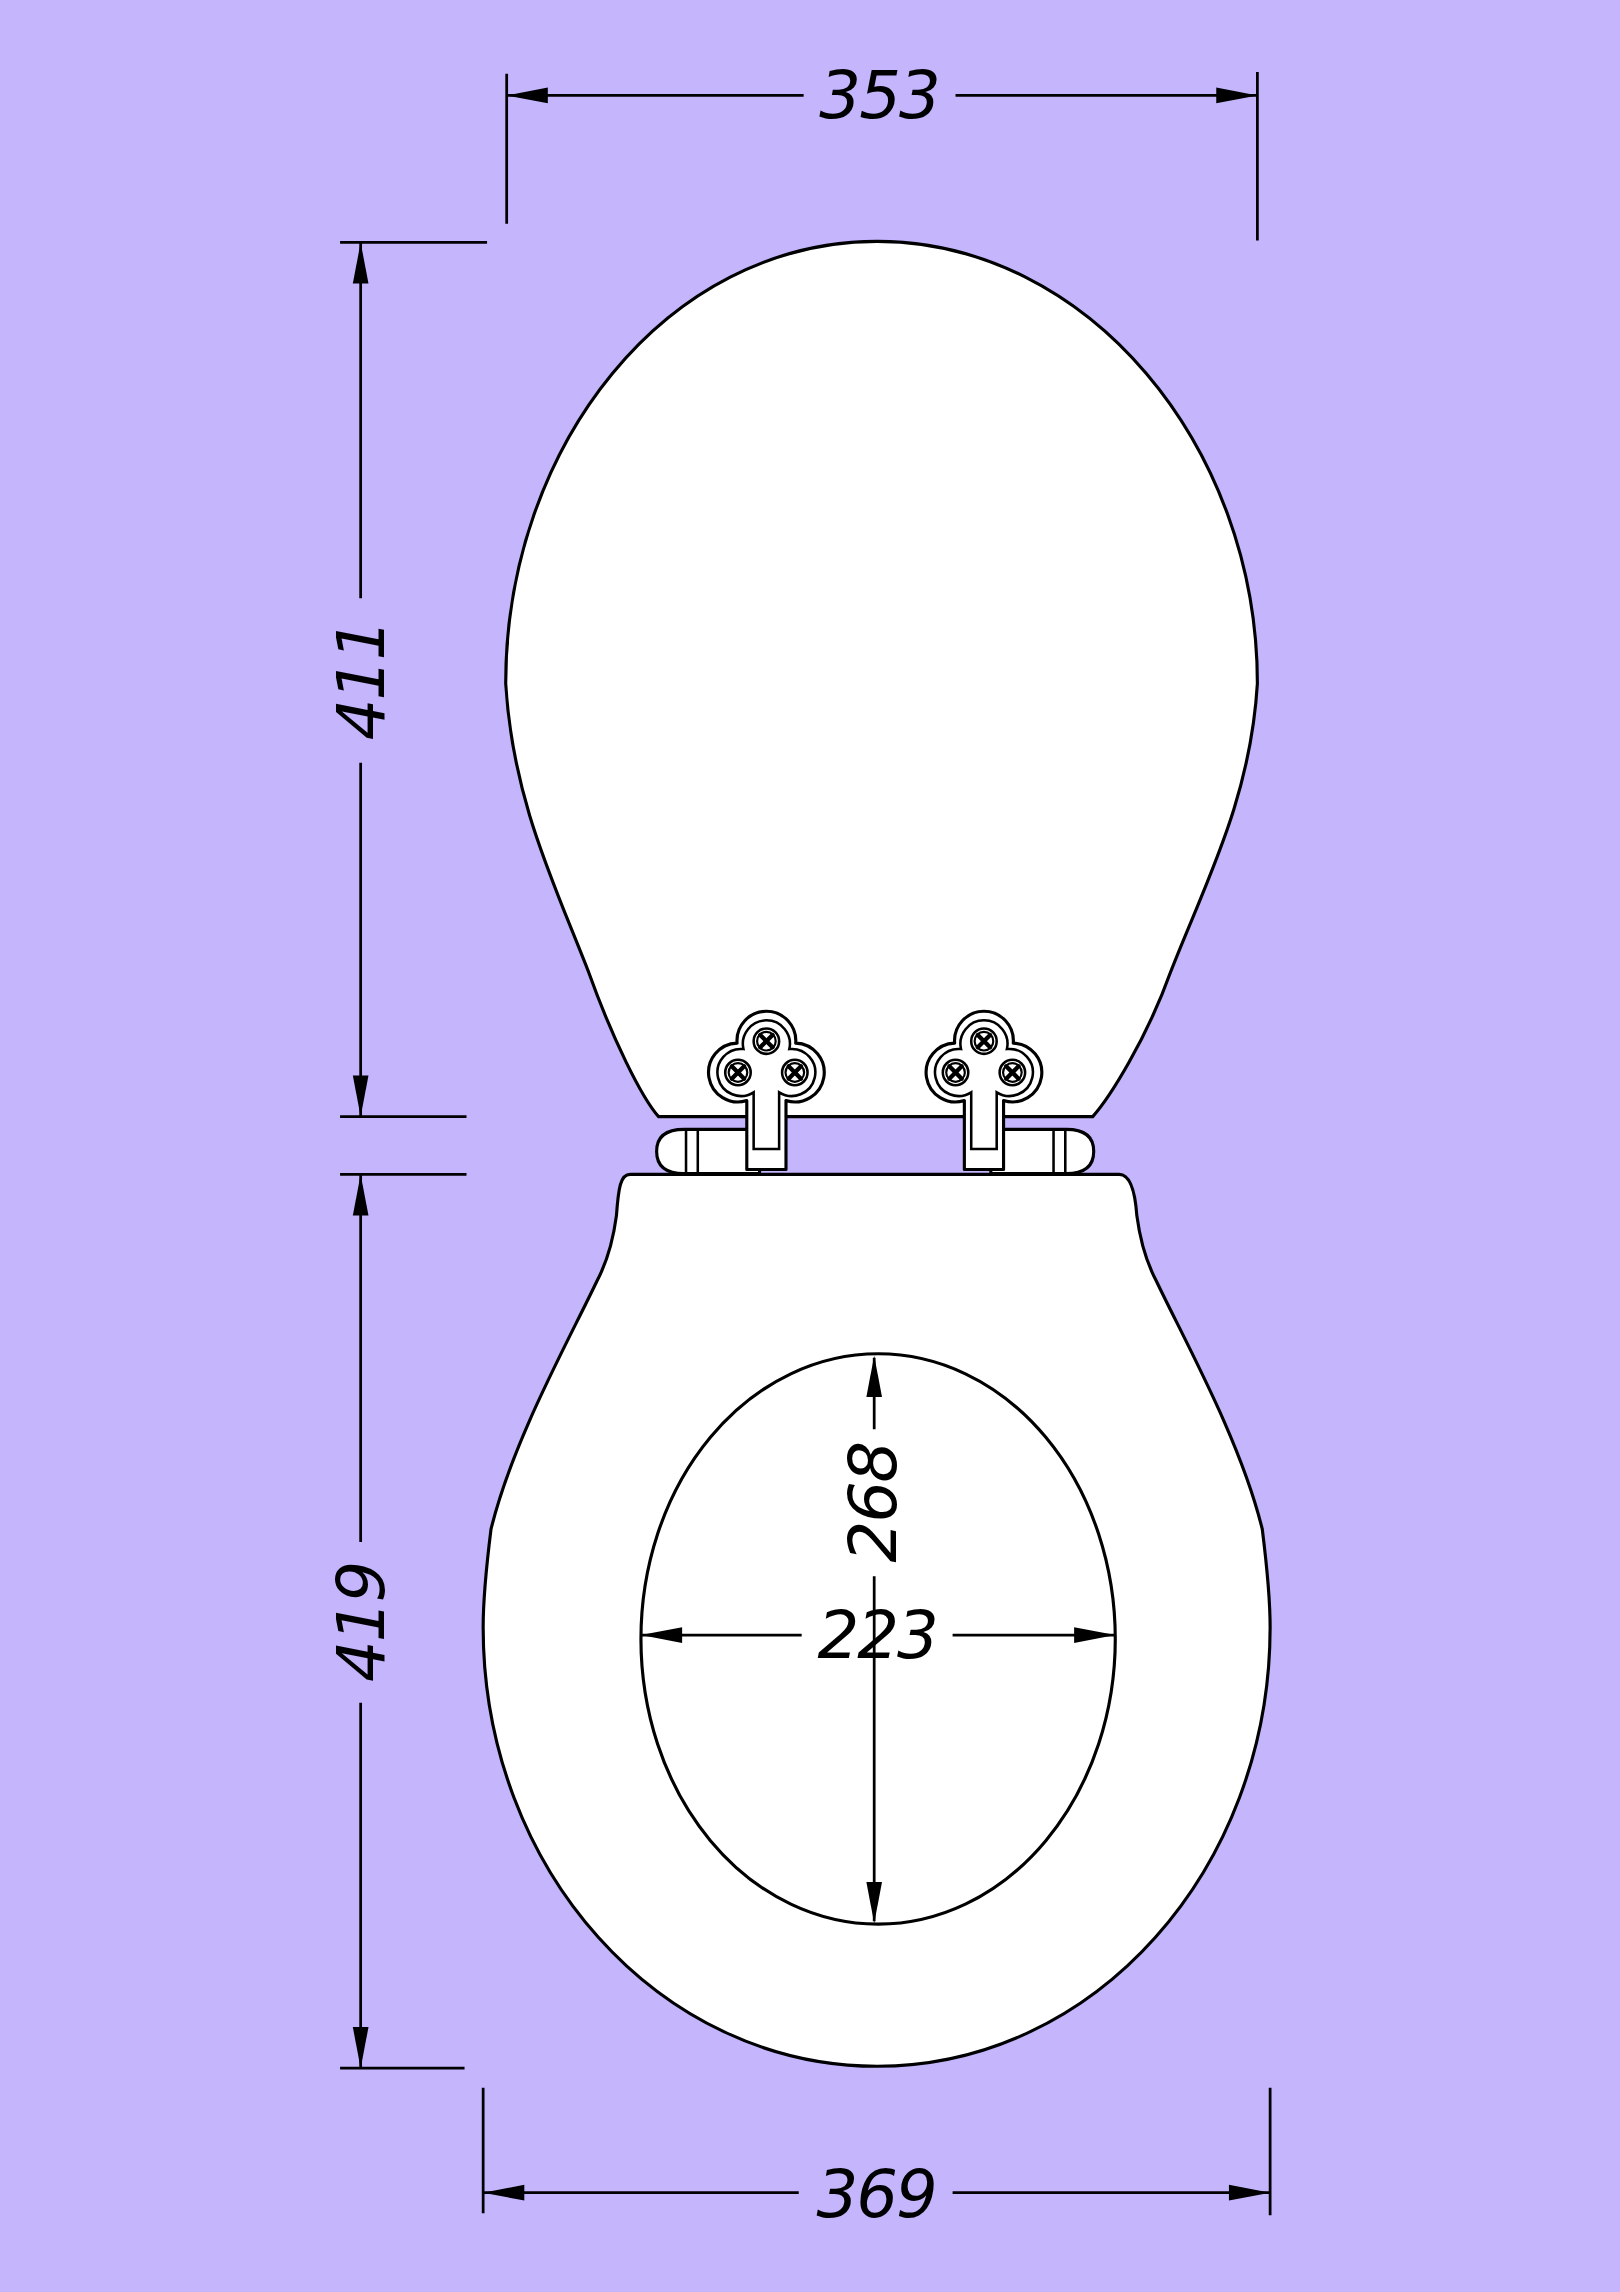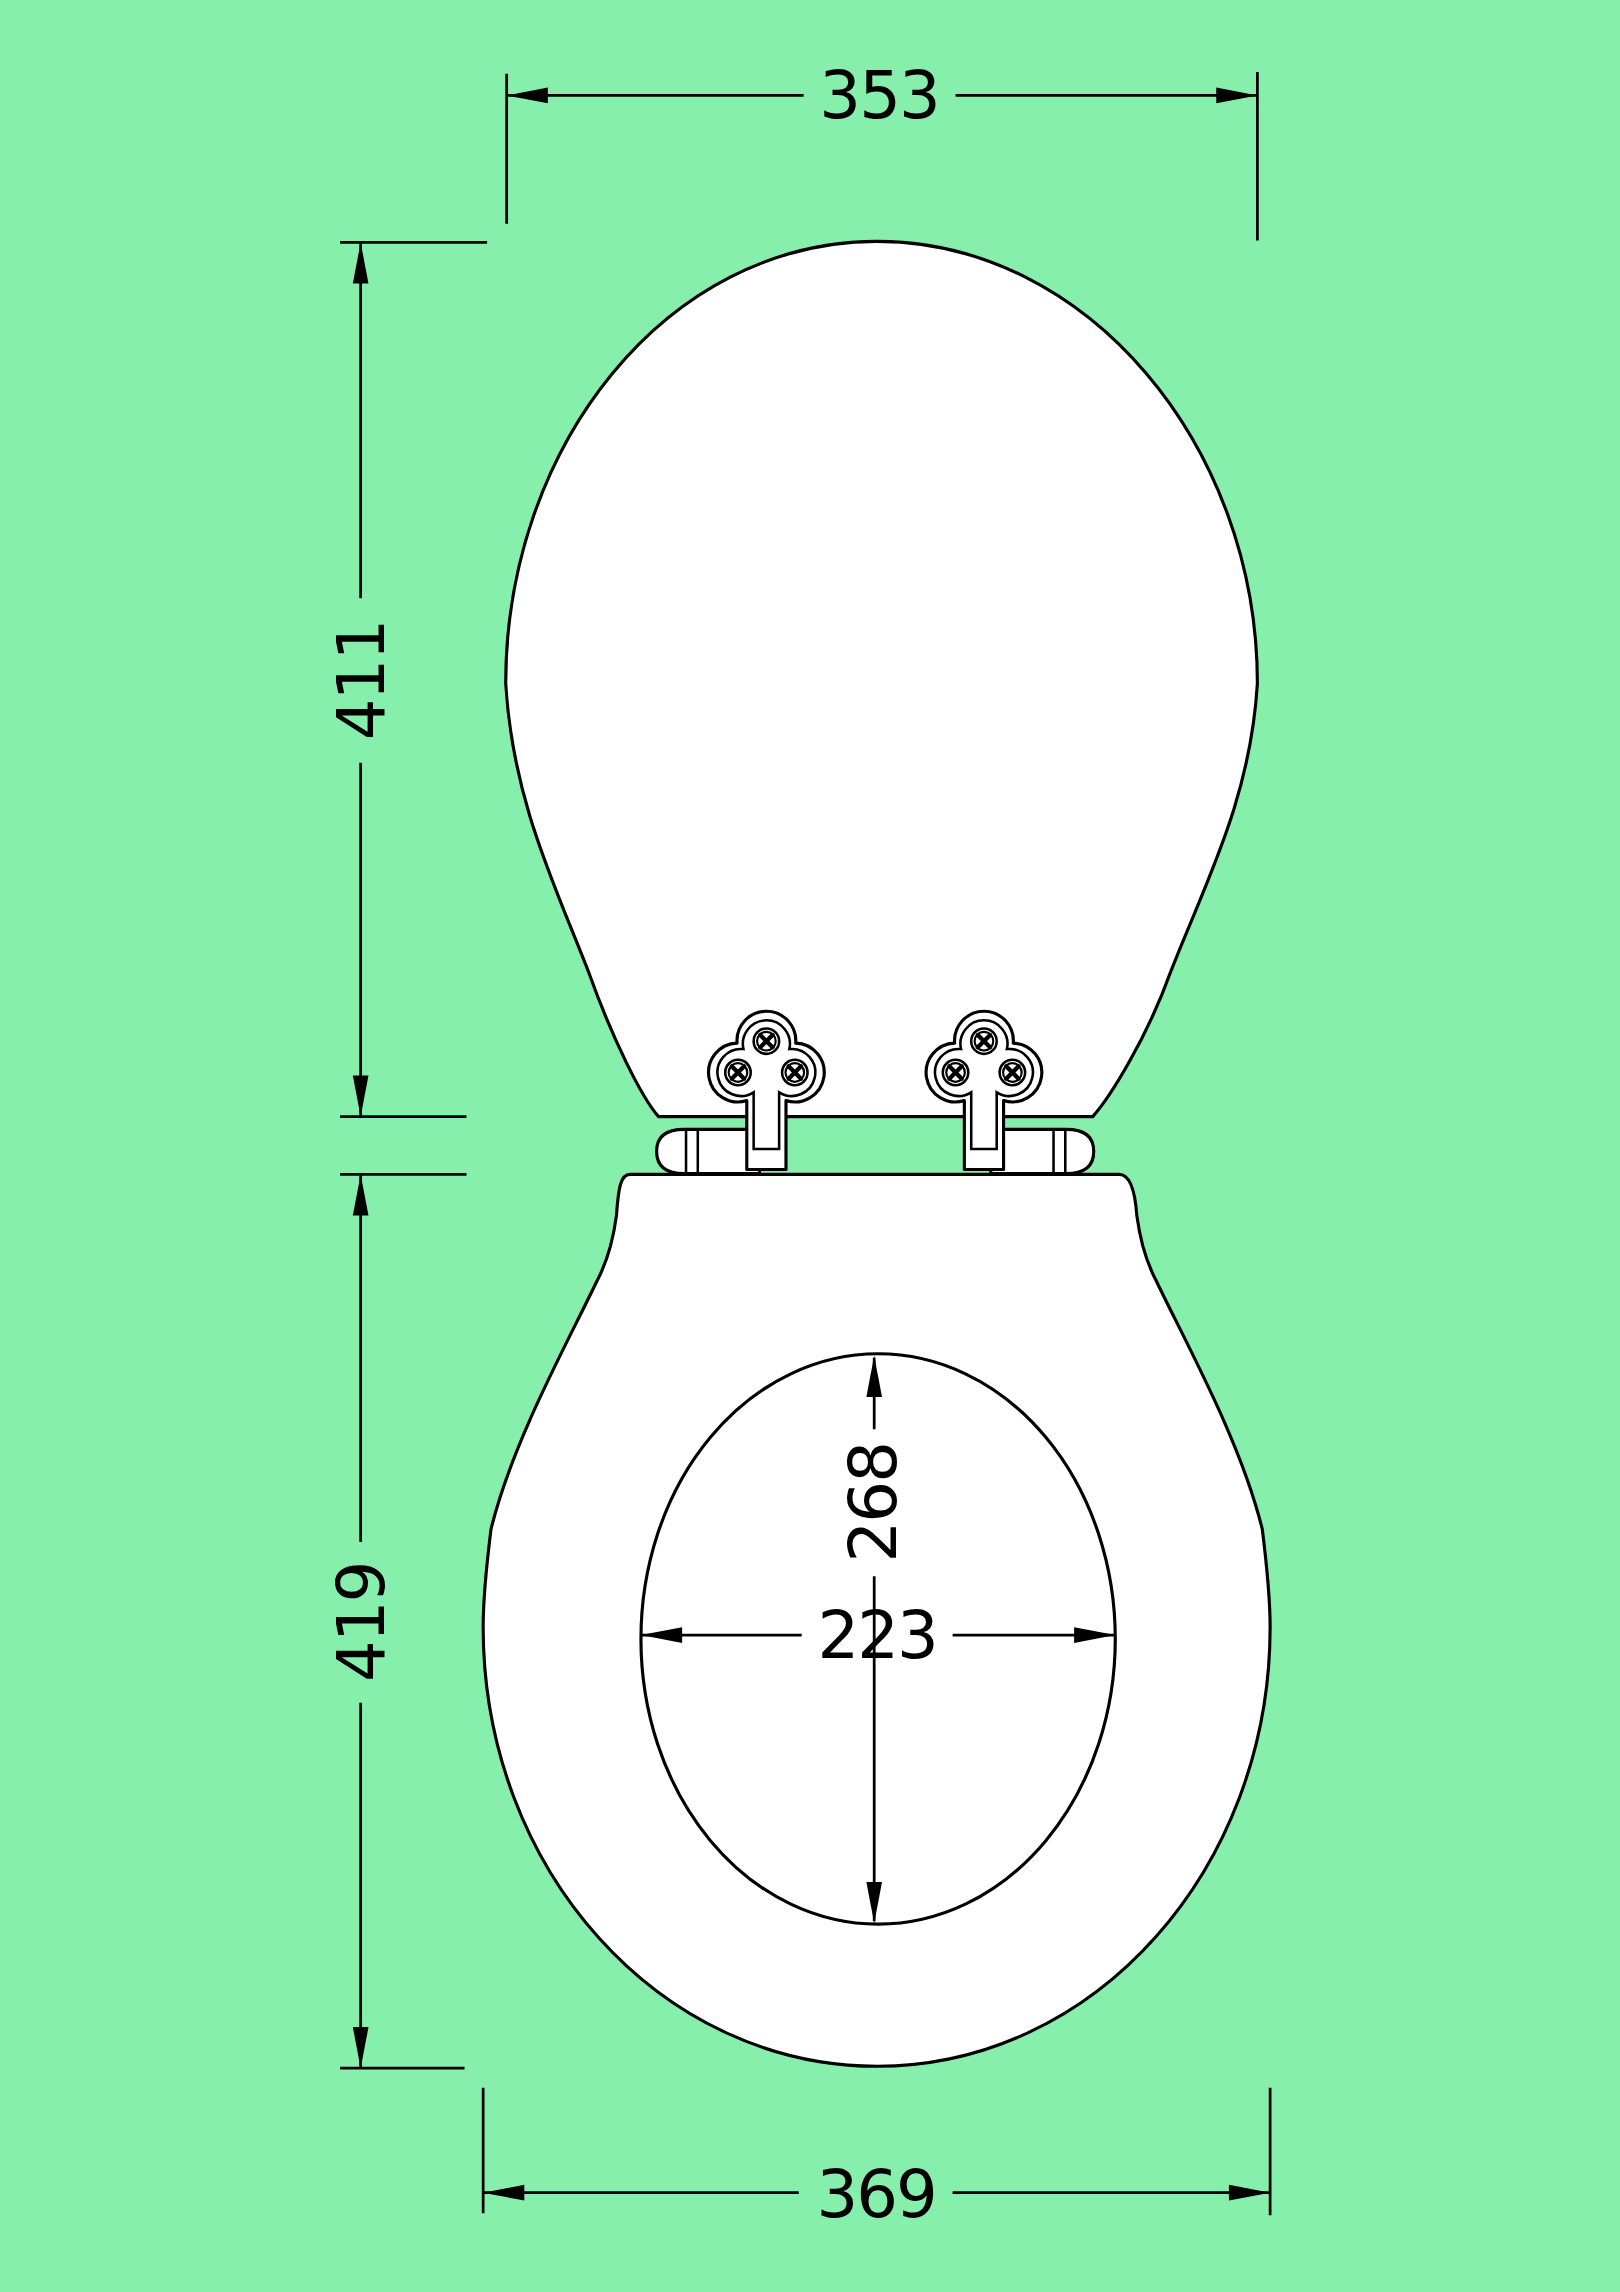--- a/index.html
+++ b/index.html
@@ -1,18 +1,19 @@
 <!DOCTYPE html>
 <html><head>
 <meta charset="utf-8">
 <style>
   html,body{margin:0;padding:0;background:#ffffff;}
   .canvas{
-    width:1620px;height:2293px;position:relative;background:#86efac;
+    width:1620px;height:2293px;position:relative;background:#c4b5fd;
     font-family:"DejaVu Sans","Liberation Sans",sans-serif;
+    font-style:italic;
   }
   svg{display:block;}
   text{
     font-family:"DejaVu Sans","Liberation Sans",sans-serif;
     font-size:67px;
     letter-spacing:-2px;
     fill:#000000;
   }
   .outline{fill:#ffffff;stroke:#000000;stroke-width:3.2;stroke-linejoin:round;}
   .thin{fill:none;stroke:#000000;stroke-width:2.6;}

